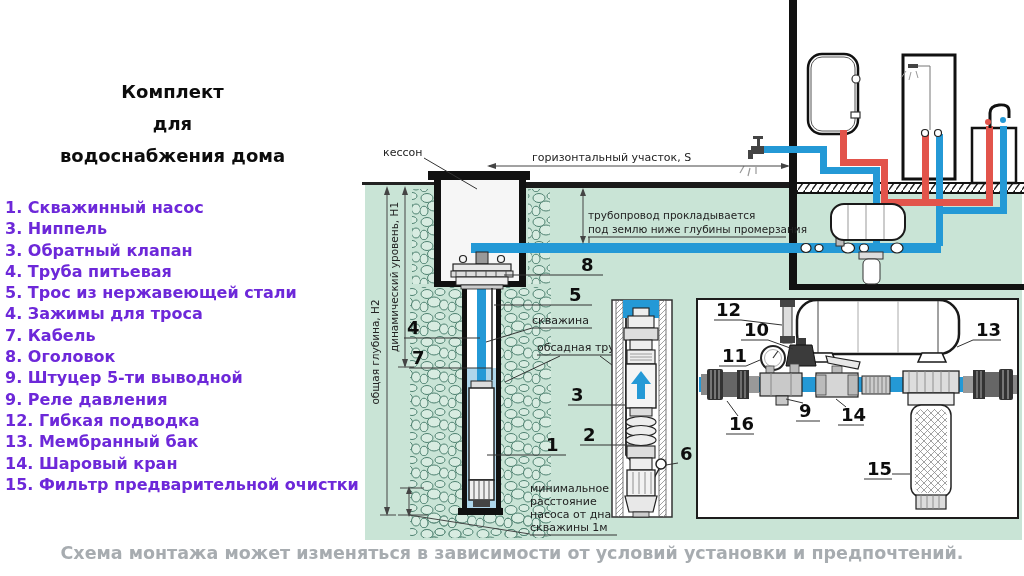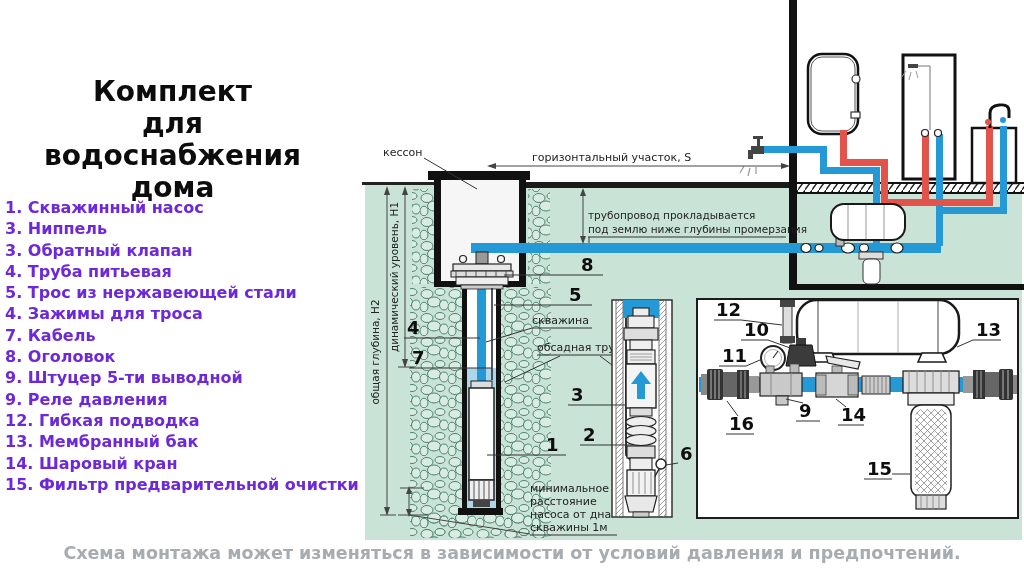--- a/index.html
+++ b/index.html
@@ -1,19 +1,19 @@
 <!DOCTYPE html>
 <html><head>
 <meta charset="utf-8">
 <style>
   html,body{margin:0;padding:0;background:#fff;}
   .page{position:relative;width:1024px;height:576px;background:#ffffff;overflow:hidden;
         font-family:"DejaVu Sans","Liberation Sans",sans-serif;}
   .title{position:absolute;left:0;top:76px;width:345px;text-align:center;
-         font-size:28px;font-weight:bold;color:#0c0c0c;line-height:32px;}
+         font-size:18px;font-weight:bold;color:#0c0c0c;line-height:32px;}
   .parts{position:absolute;left:5px;top:197px;width:352px;}
   .parts div{font-size:16px;font-weight:bold;color:#6d28d9;line-height:21.3px;white-space:nowrap;}
   .footer{position:absolute;left:0;top:543px;width:1024px;text-align:center;
           font-size:17.5px;font-weight:bold;color:#a7acb0;}
   svg{position:absolute;left:350px;top:0;}
   svg text{font-family:"DejaVu Sans","Liberation Sans",sans-serif;}
   .lbl{font-size:11px;fill:#222;}
   .lbl-sm{font-size:10.5px;fill:#222;}
   .num{font-size:18px;font-weight:bold;fill:#0d0d0d;}
   .ldr{stroke:#333;stroke-width:1;fill:none;}
@@ -404,14 +404,14 @@
       <line x1="846" y1="407" x2="836" y2="399" class="ldr"></line>
       <text x="729" y="430" class="num">16</text>
       <line x1="726" y1="434" x2="754" y2="434" class="ldr"></line>
       <line x1="738" y1="416" x2="727" y2="401" class="ldr"></line>
       <text x="867" y="475" class="num">15</text>
       <line x1="864" y1="479" x2="892" y2="479" class="ldr"></line>
       <line x1="892" y1="474" x2="910" y2="474" class="ldr"></line>
     </g>
   </svg>
 
-  <div class="footer">Схема монтажа может изменяться в зависимости от условий давления и предпочтений.</div>
+  <div class="footer">Схема монтажа может изменяться в зависимости от условий установки и предпочтений.</div>
 </div>
 
 </body></html>

